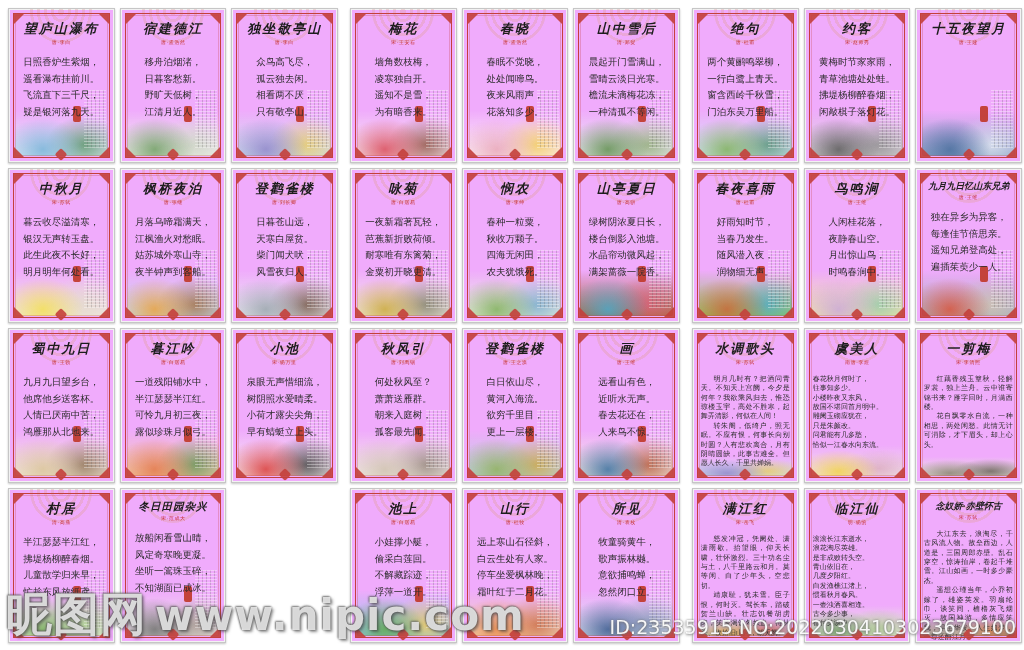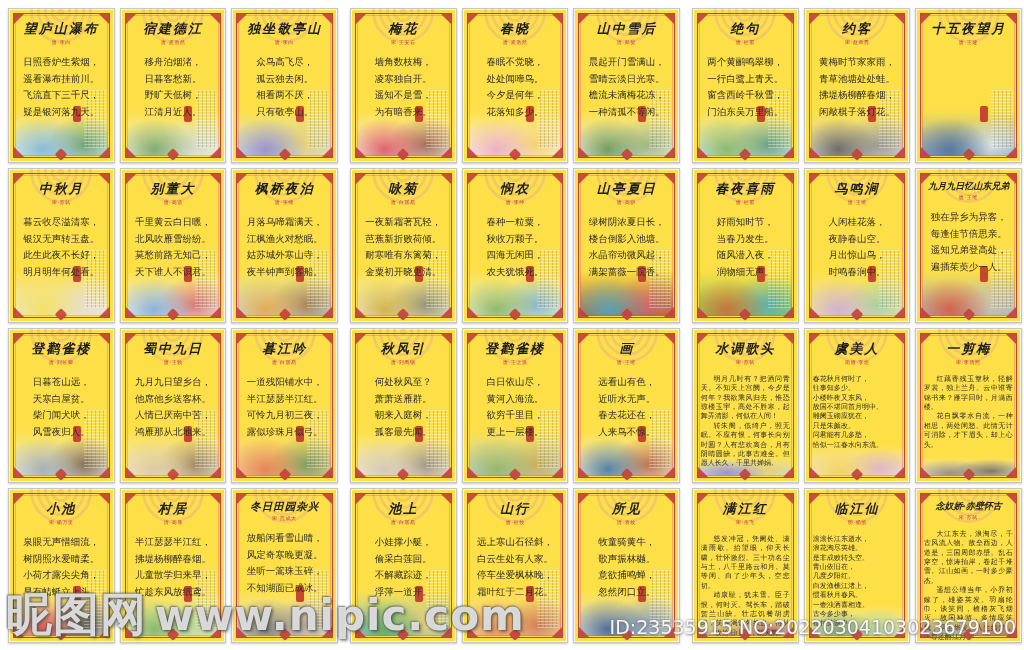--- a/index.html
+++ b/index.html
@@ -11,21 +11,21 @@
   .panel{
     position:absolute;top:8px;width:330px;
     display:grid;grid-template-columns:repeat(3,1fr);
     grid-auto-rows:155px;gap:5px 5px;
   }
   #panel-1{left:8px;}
   #panel-2{left:350px;}
   #panel-3{left:692px;}
 
   .card{
-    position:relative;margin:0;background:#fde047;overflow:hidden;
+    position:relative;margin:0;background:#f0abfc;overflow:hidden;
     border:1px solid #c6c6c6;
     box-shadow:0 1px 2px rgba(0,0,0,.22), inset 0 0 0 1px #f2f2f2;
   }
   .frame{
     position:absolute;inset:4px;border:1px solid #c4403c;pointer-events:none;z-index:3;
     outline:1px solid rgba(196,64,60,.28);outline-offset:-3px;
   }
   .c{position:absolute;width:0;height:0;border:6px solid transparent;opacity:.9;}
   .c.tl{top:-1px;left:-1px;border-top-color:#c4403c;border-left-color:#c4403c;}
   .c.tr{top:-1px;right:-1px;border-top-color:#c4403c;border-right-color:#c4403c;}
@@ -188,42 +188,20 @@
     <div class="pendant"></div>
   </figure>
       <figure class="card">
     <div class="medallion"></div>
     <div class="frame">
       <i class="c tl"></i>
       <i class="c tr"></i>
       <i class="c bl"></i>
       <i class="c br"></i>
     </div>
-    <h3 class="title">别董大</h3>
-    <div class="author">唐·高适</div>
-    <div class="poem verse">
-          <div class="line">千里黄云白日曛，</div>
-          <div class="line">北风吹雁雪纷纷。</div>
-          <div class="line">莫愁前路无知己，</div>
-          <div class="line">天下谁人不识君。</div>
-        </div>
-    <div class="art" style="background: radial-gradient(70% 90% at 30% 88%, rgba(125, 167, 217, 0.85) 0%, rgba(255, 255, 255, 0) 62%), radial-gradient(60% 75% at 74% 80%, rgba(217, 85, 85, 0.77) 0%, rgba(255, 255, 255, 0) 68%), linear-gradient(to top, rgb(232, 241, 250) 0%, rgba(255, 255, 255, 0) 82%);">
-      <span class="annot"></span>
-      <span class="seal"></span>
-    </div>
-    <div class="pendant"></div>
-  </figure>
-      <figure class="card">
-    <div class="medallion"></div>
-    <div class="frame">
-      <i class="c tl"></i>
-      <i class="c tr"></i>
-      <i class="c bl"></i>
-      <i class="c br"></i>
-    </div>
     <h3 class="title">枫桥夜泊</h3>
     <div class="author">唐·张继</div>
     <div class="poem verse">
           <div class="line">月落乌啼霜满天，</div>
           <div class="line">江枫渔火对愁眠。</div>
           <div class="line">姑苏城外寒山寺，</div>
           <div class="line">夜半钟声到客船。</div>
         </div>
     <div class="art" style="background: radial-gradient(70% 90% at 30% 88%, rgba(232, 161, 63, 0.85) 0%, rgba(255, 255, 255, 0) 62%), radial-gradient(60% 75% at 74% 80%, rgba(158, 106, 58, 0.77) 0%, rgba(255, 255, 255, 0) 68%), linear-gradient(to top, rgb(196, 221, 236) 0%, rgba(255, 255, 255, 0) 82%);">
       <span class="annot"></span>
@@ -393,21 +371,21 @@
       <i class="c tl"></i>
       <i class="c tr"></i>
       <i class="c bl"></i>
       <i class="c br"></i>
     </div>
     <h3 class="title">春晓</h3>
     <div class="author">唐·孟浩然</div>
     <div class="poem verse">
           <div class="line">春眠不觉晓，</div>
           <div class="line">处处闻啼鸟。</div>
-          <div class="line">今夕是何年，</div>
+          <div class="line">夜来风雨声，</div>
           <div class="line">花落知多少。</div>
         </div>
     <div class="art" style="background: radial-gradient(70% 90% at 30% 88%, rgba(232, 166, 184, 0.85) 0%, rgba(255, 255, 255, 0) 62%), radial-gradient(60% 75% at 74% 80%, rgba(240, 201, 82, 0.77) 0%, rgba(255, 255, 255, 0) 68%), linear-gradient(to top, rgb(253, 244, 246) 0%, rgba(255, 255, 255, 0) 82%);">
       <span class="annot"></span>
       <span class="seal"></span>
     </div>
     <div class="pendant"></div>
   </figure>
       <figure class="card">
     <div class="medallion"></div>

